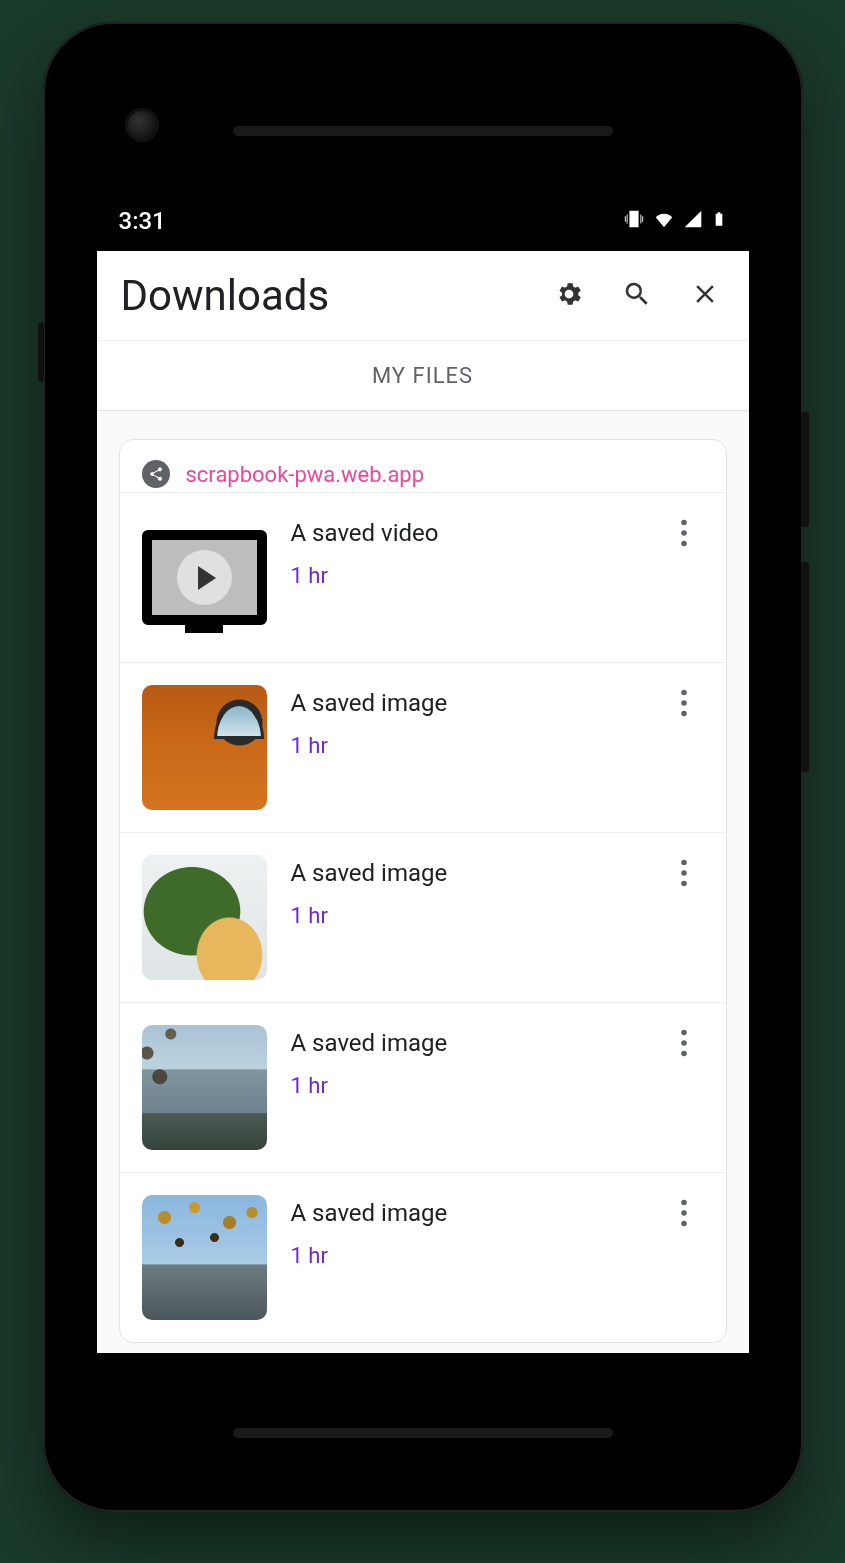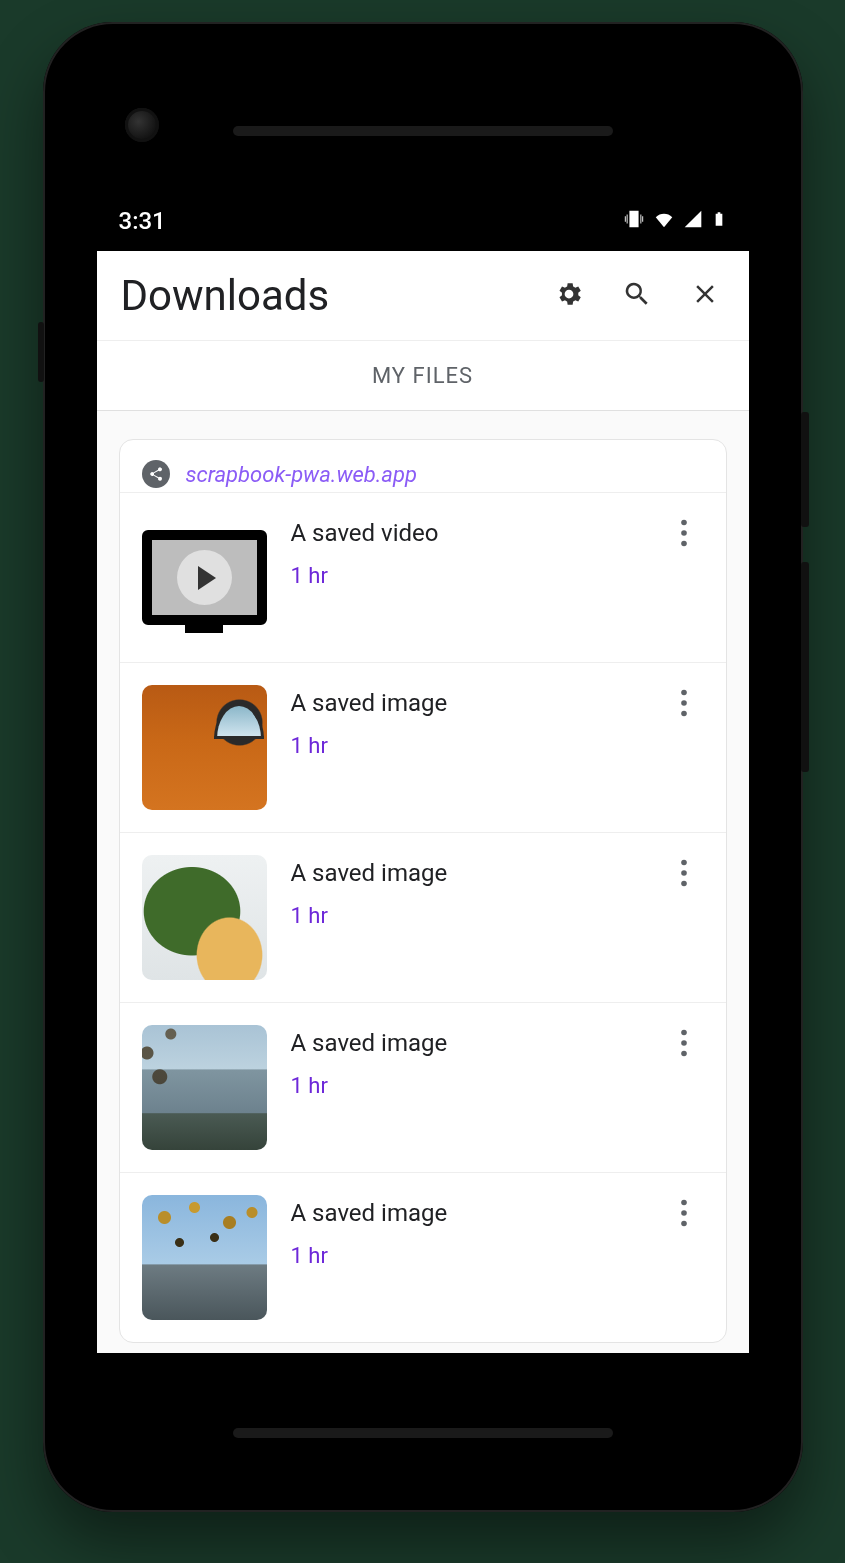--- a/index.html
+++ b/index.html
@@ -165,21 +165,21 @@
     gap: 16px;
     padding: 20px 22px 4px 22px;
   }
   .share-badge {
     width: 28px; height: 28px;
     border-radius: 50%;
     background: #5f6368;
     display: flex; align-items: center; justify-content: center;
   }
   .share-badge svg { width: 16px; height: 16px; fill: #fff; }
-  .source-text { color: #8b5cf6; font-size: 22px; font-style: italic; }
+  .source-text { color: #ec4899; font-size: 22px; }
 
   .item {
     display: flex;
     align-items: flex-start;
     gap: 24px;
     padding: 22px;
     border-top: 1px solid #eee;
     justify-content: space-between;
   }
   .item:first-of-type { border-top: none; }

